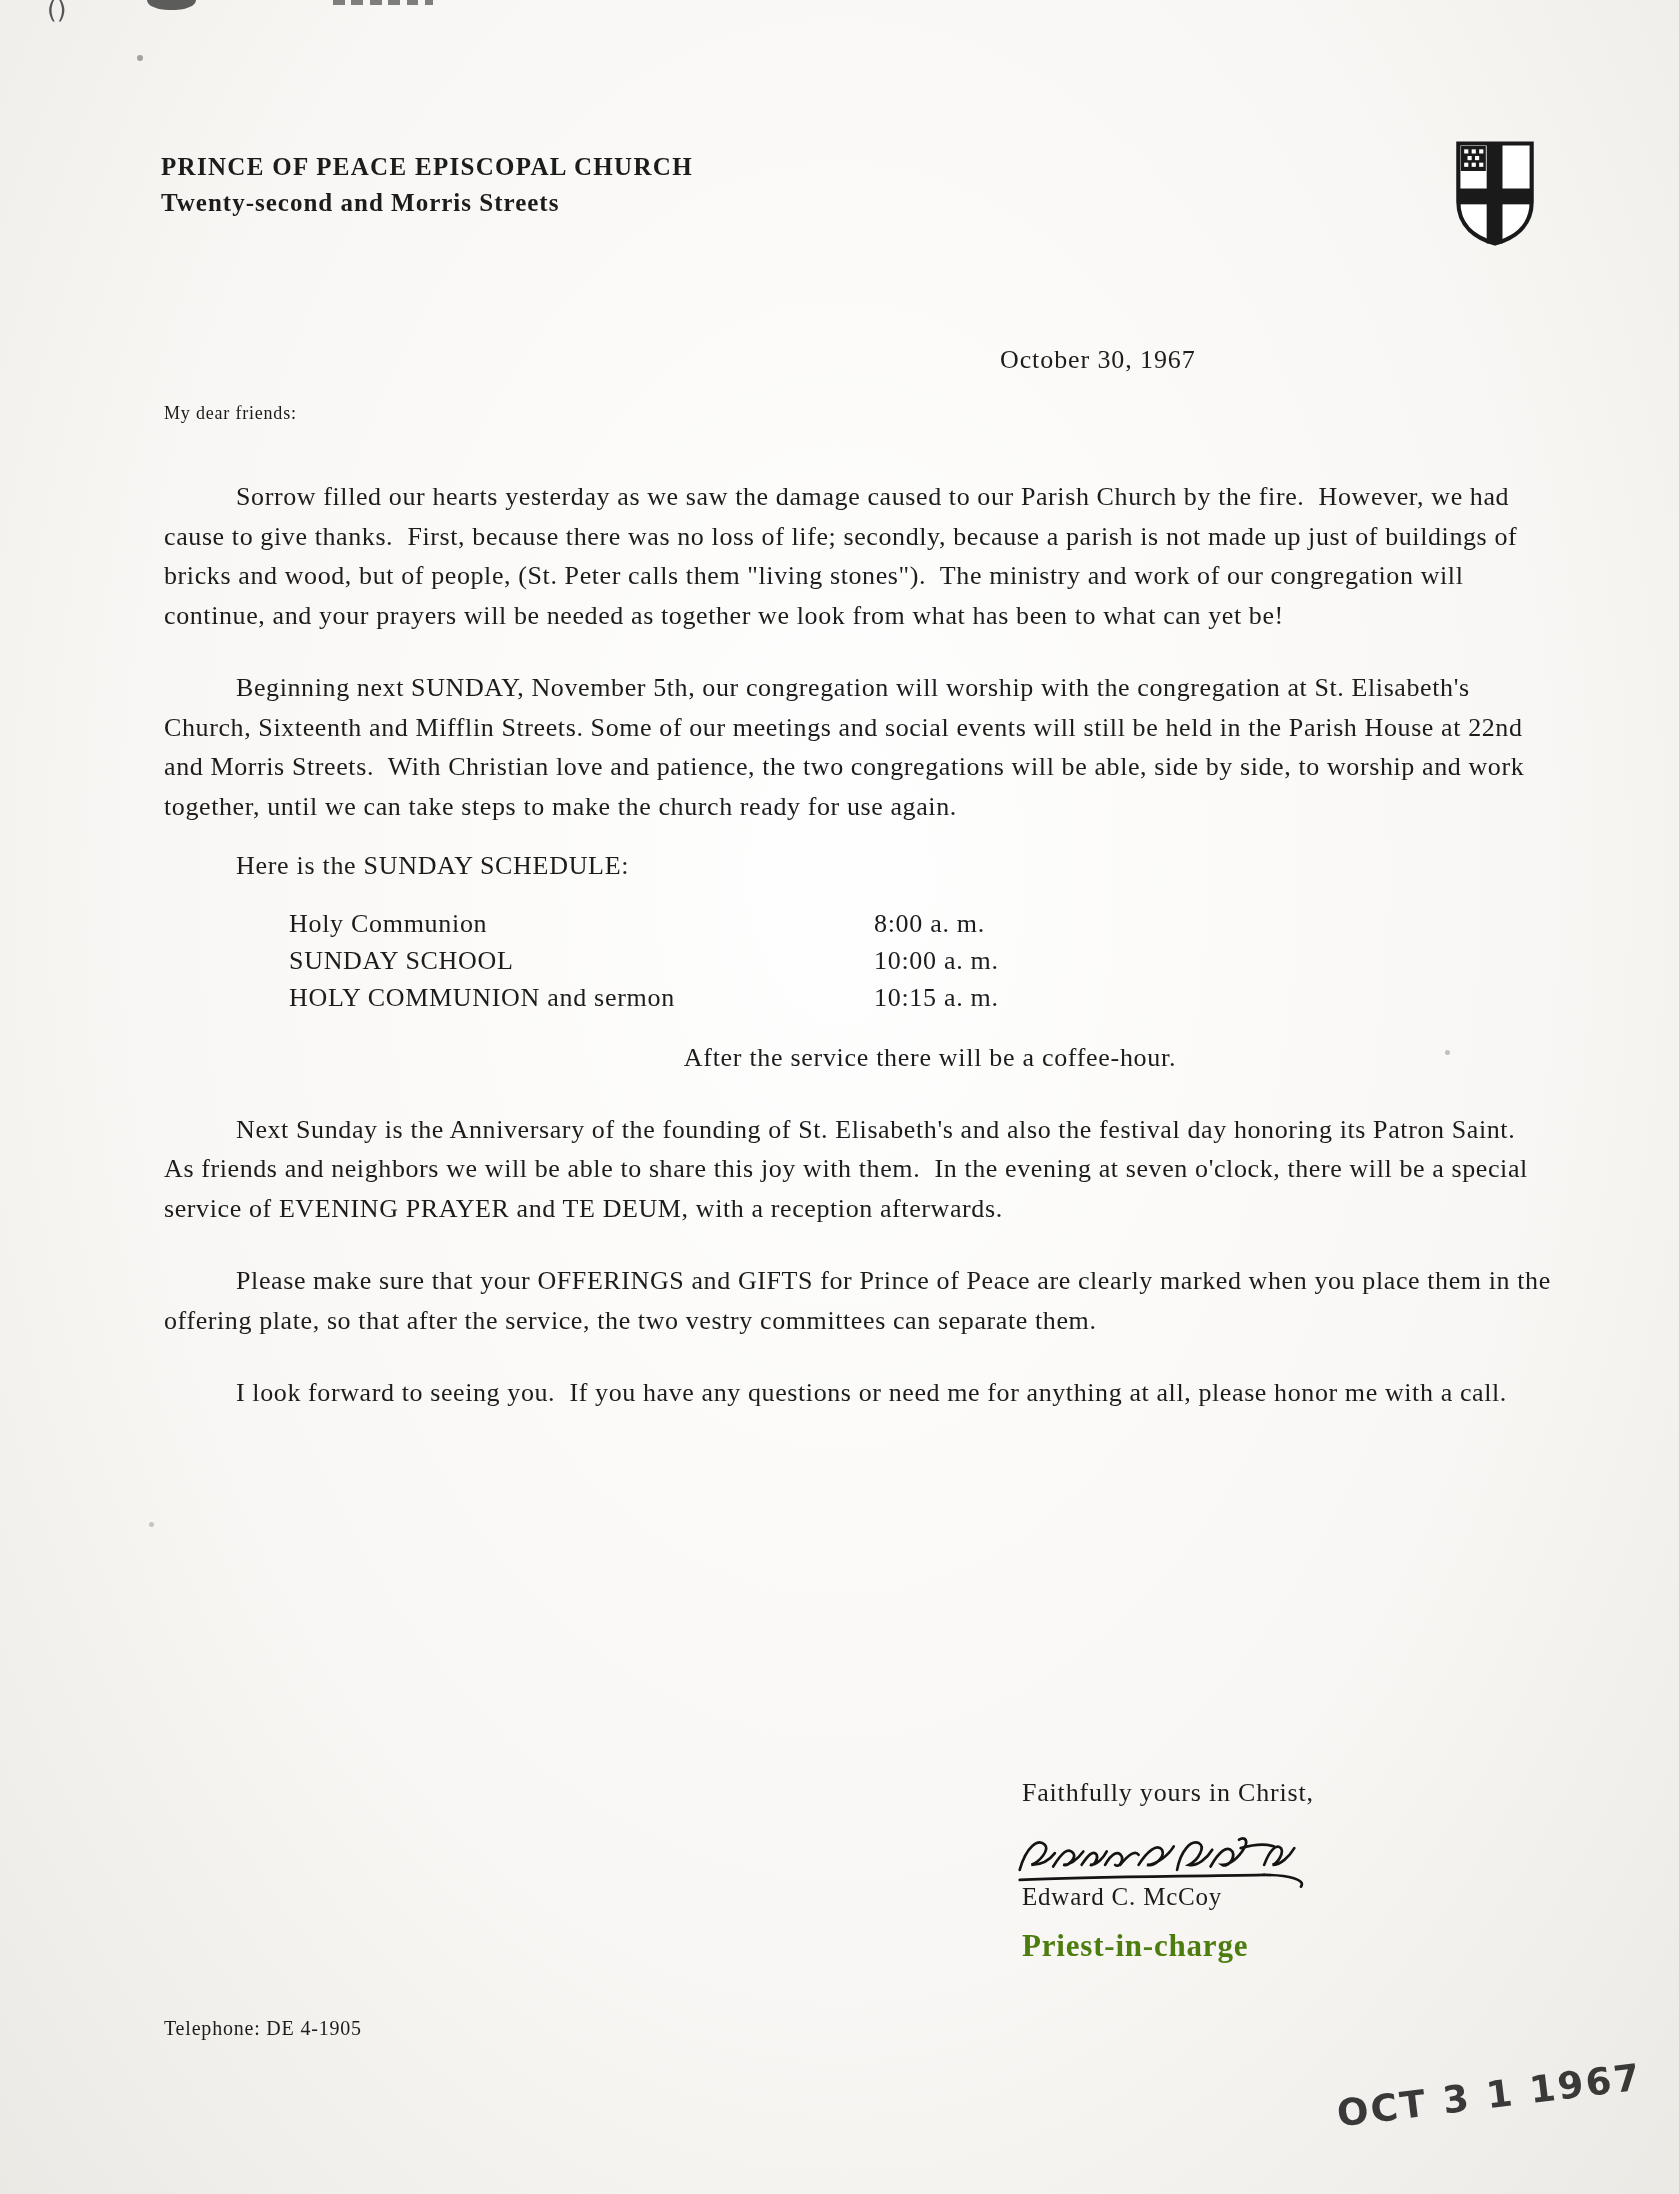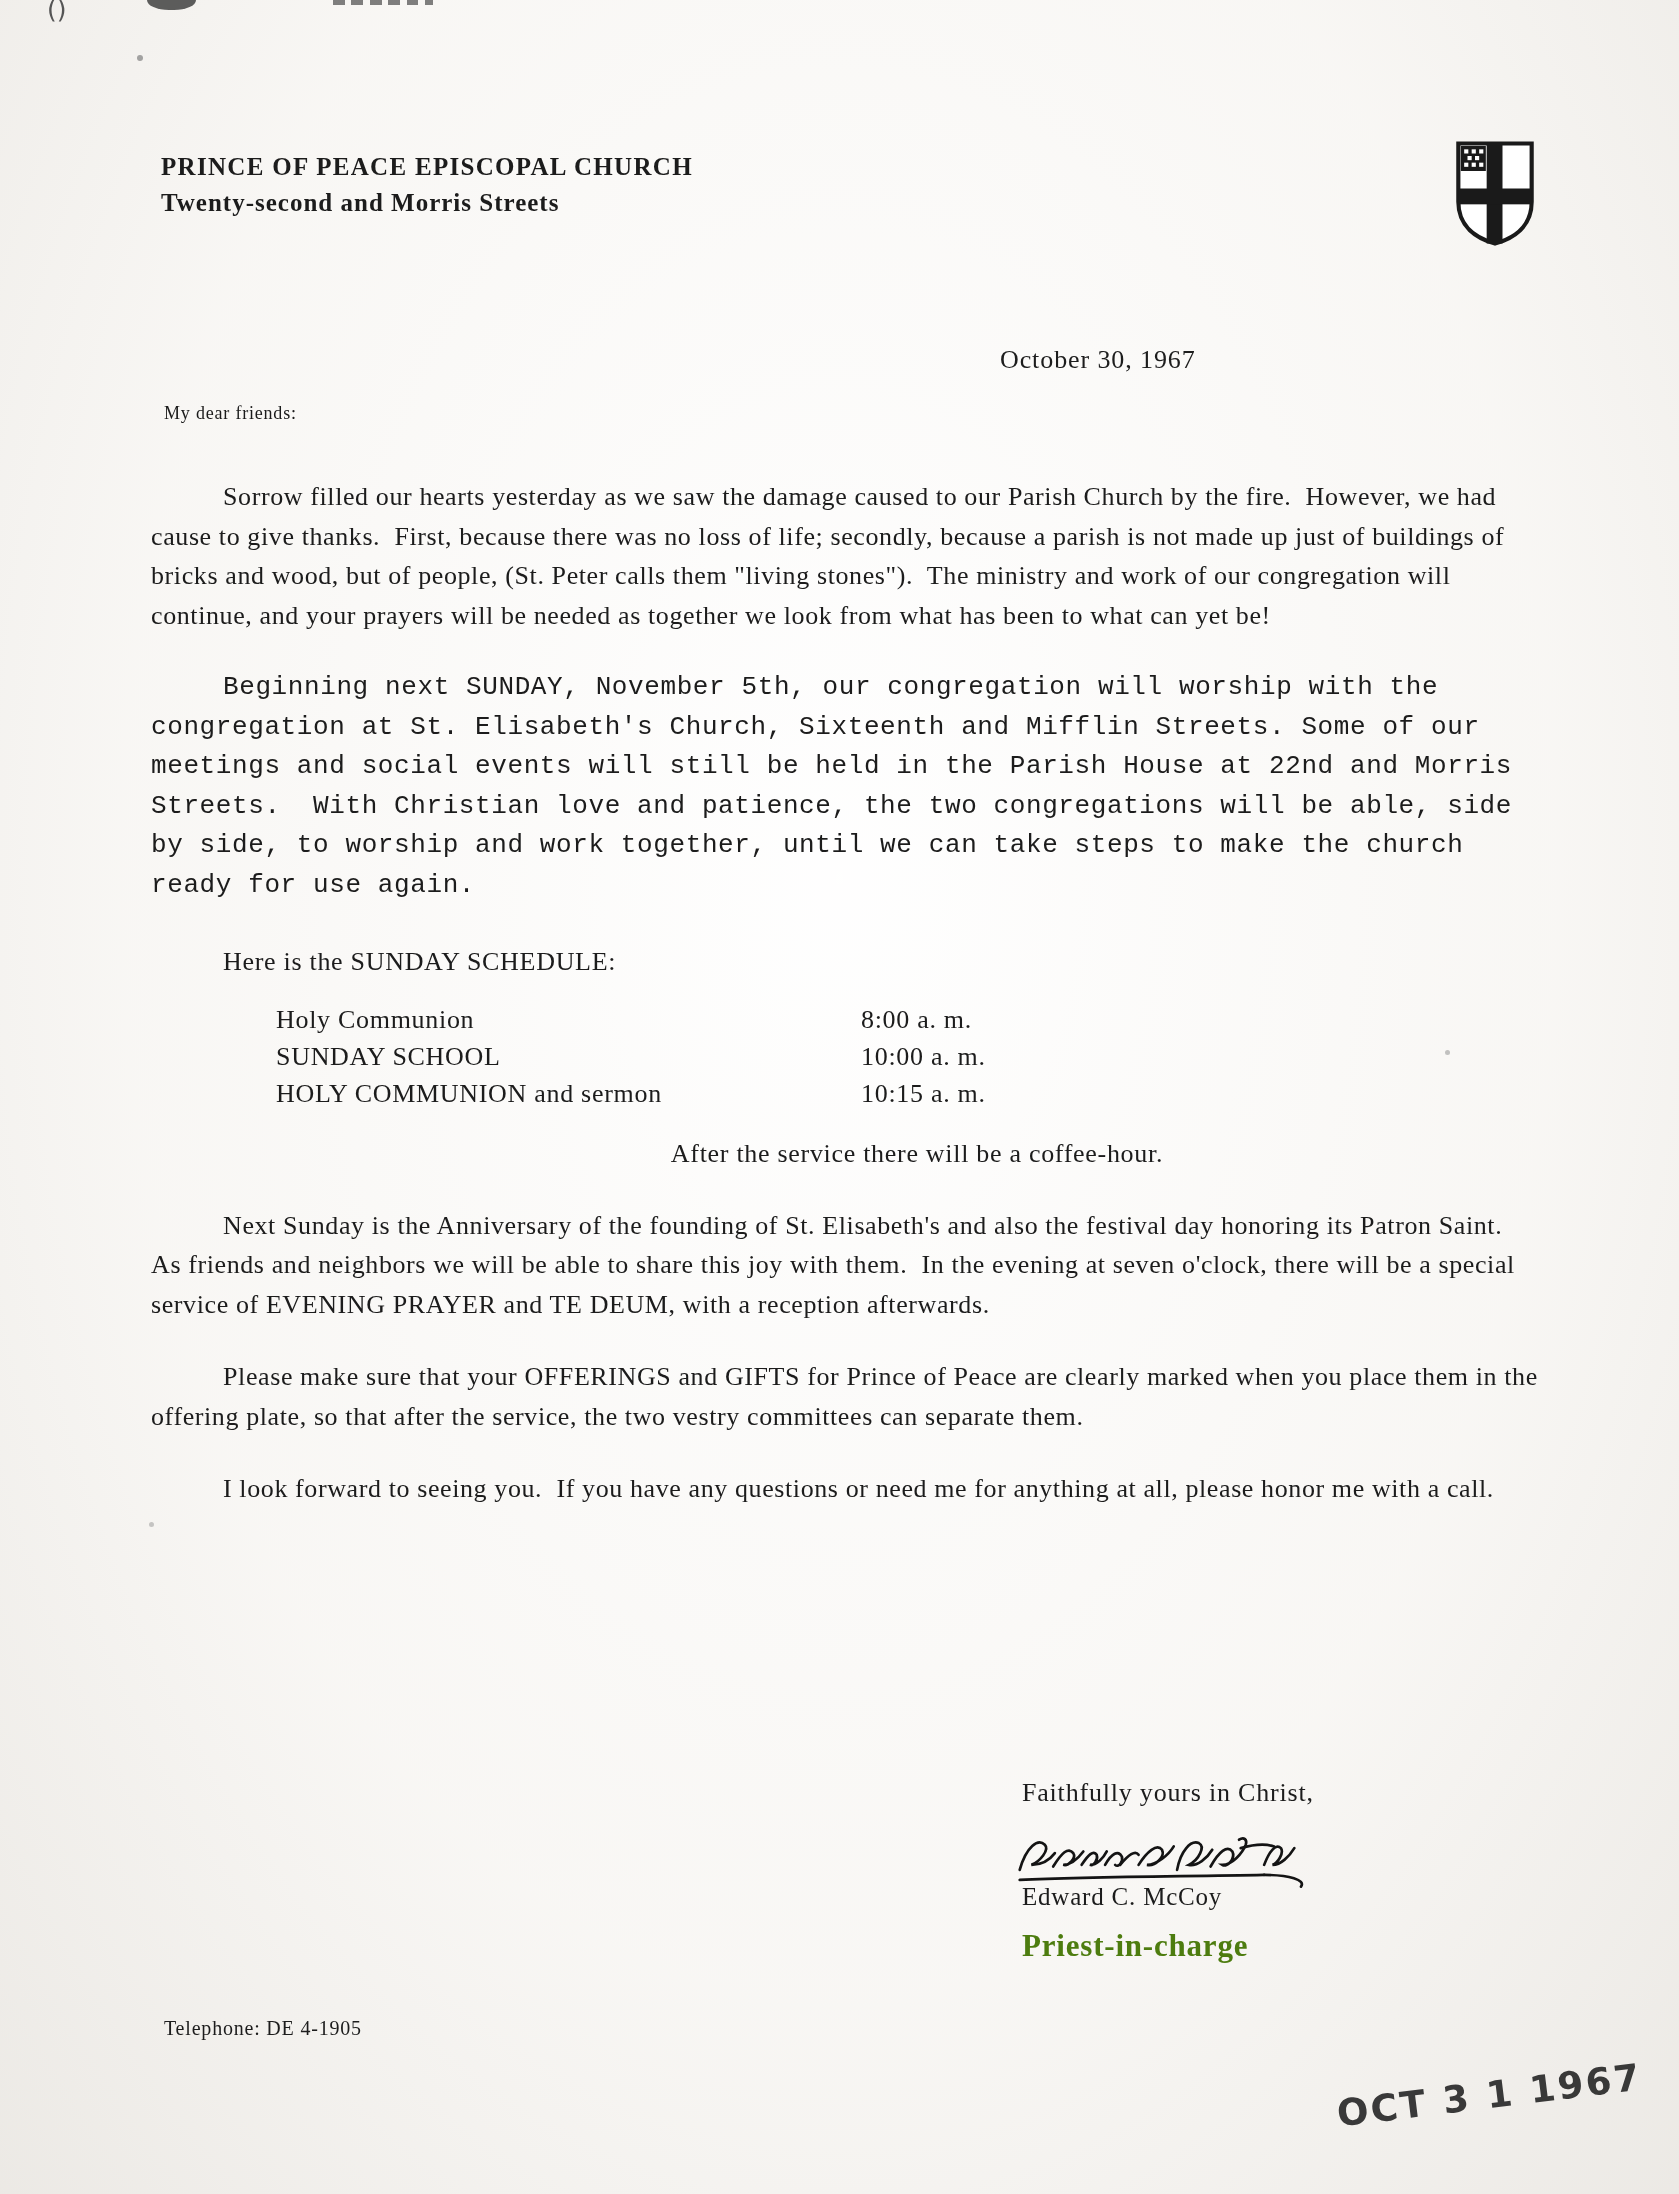--- a/index.html
+++ b/index.html
@@ -123,40 +123,39 @@
     left: 164px;
     top: 403px;
     font-size: 18px;
     letter-spacing: 0.8px;
     color: #1b1b1b;
   }
 
   
   .body {
     position: absolute;
-    left: 151px;
+    left: 164px;
     top: 477px;
     width: 1388px;
   }
   .para {
     font-size: 26px;
     line-height: 1.52;
     letter-spacing: 0.6px;
     color: #1c1c1c;
     margin: 0 0 33px 0;
     text-indent: 0;
     white-space: pre-wrap;
   }
   .para.indent-first {
     
     text-indent: 72px;
   }
   .para.tight {
-    margin-bottom: 42px;
-    font-family: Liberation Mono, monospace;
+    margin-bottom: 25px;
   }
   .lead-line {
     font-size: 26px;
     letter-spacing: 0.7px;
     color: #1c1c1c;
     margin: 0 0 25px 72px;
   }
 
   
   .schedule {

